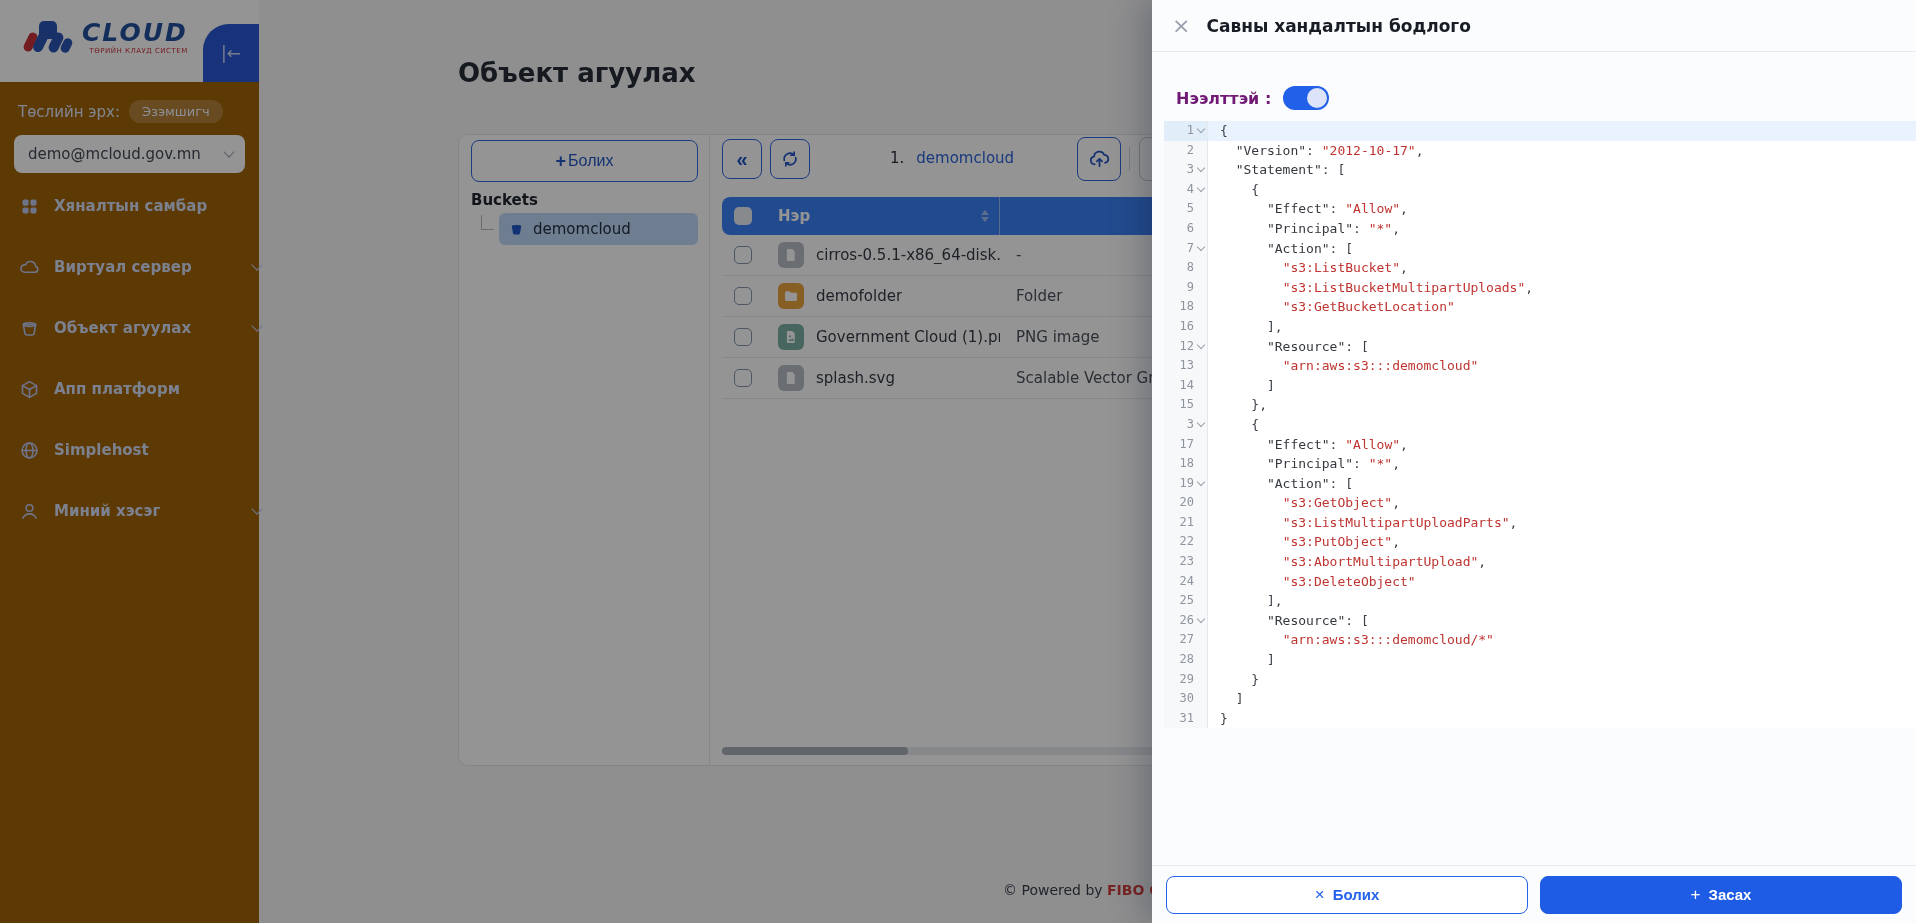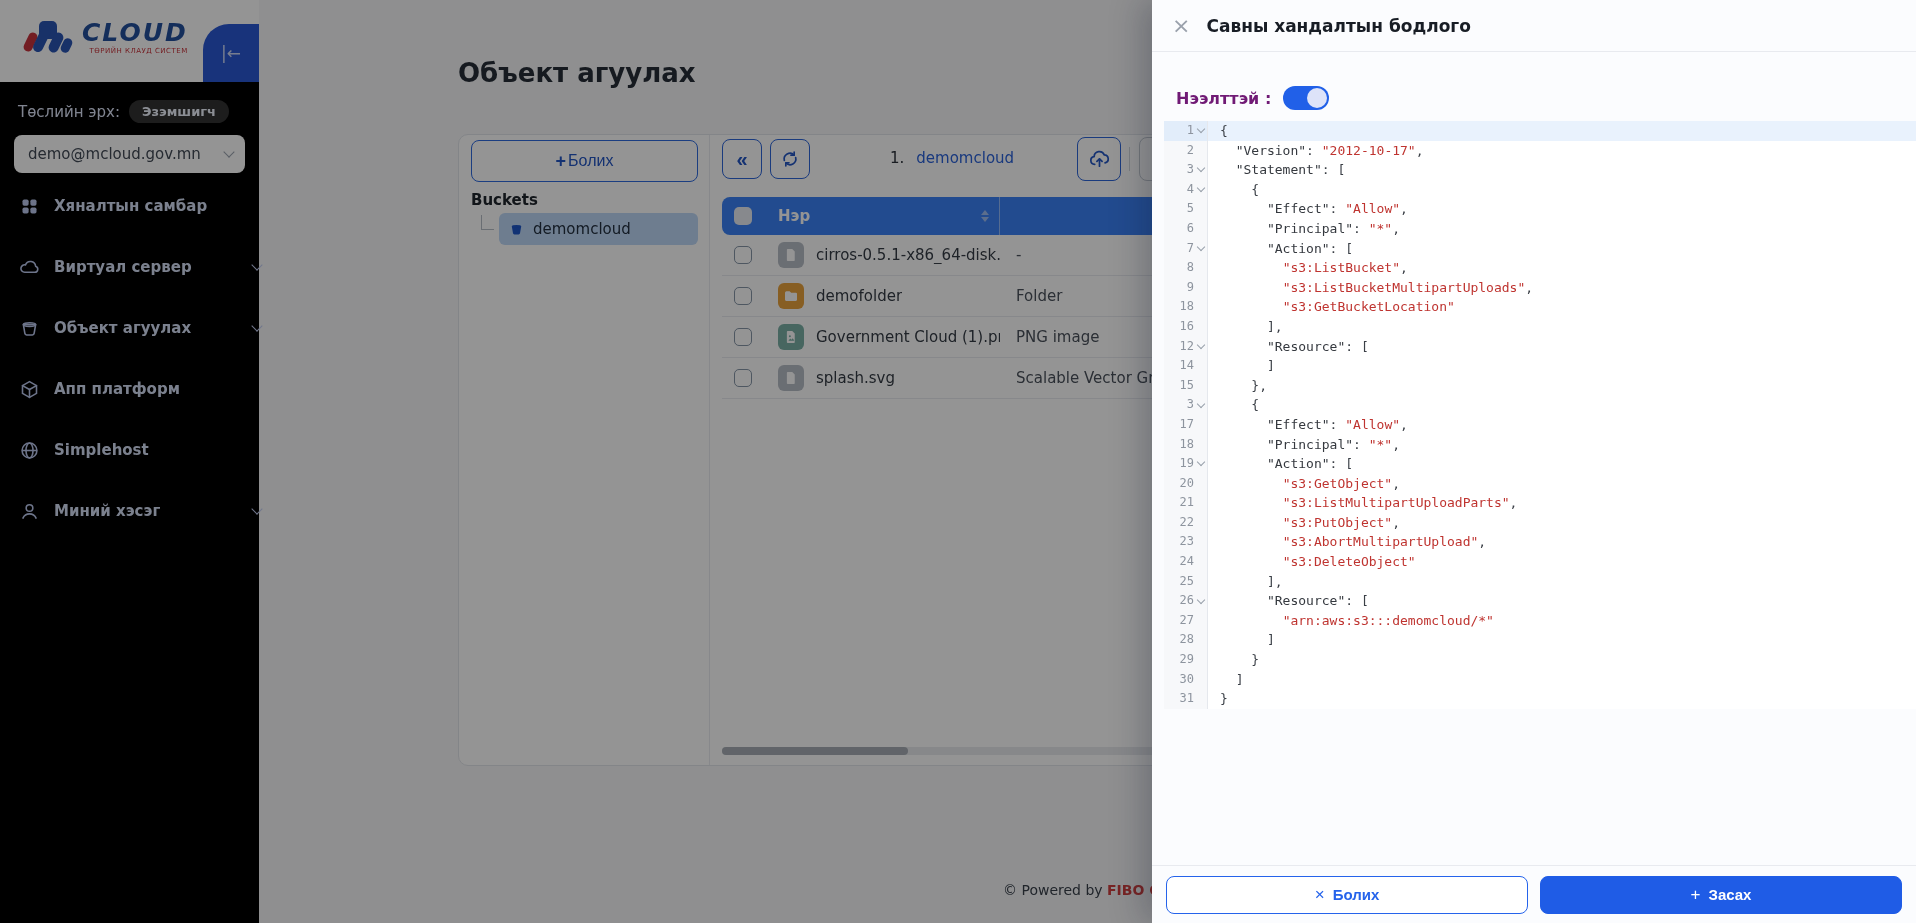--- a/index.html
+++ b/index.html
@@ -1,37 +1,37 @@
 <!DOCTYPE html>
 <html><head>
 <meta charset="utf-8">
 <style>
   * { margin:0; padding:0; box-sizing:border-box; }
   html,body { background:#555; }
   body { font-family:"DejaVu Sans","Liberation Sans",sans-serif; }
   .stage { position:relative; width:1916px; height:923px; overflow:hidden; background:#f6f7f9; }
 
   
-  .sidebar { position:absolute; left:0; top:0; width:259px; height:923px; background:#000000; z-index:10; }
+  .sidebar { position:absolute; left:0; top:0; width:259px; height:923px; background:#a16207; z-index:10; }
   .logo-area { position:absolute; left:0; top:0; width:259px; height:82px; background:#ffffff; }
   .logo-lockup { position:absolute; left:26px; top:20px; display:flex; align-items:center; gap:10px; }
   .logo-mark { position:relative; width:46px; height:34px; }
   .logo-mark span { position:absolute; border-radius:5px; }
   .mk-red { left:0; bottom:3px; width:9px; height:20px; background:#c6333d; transform:rotate(26deg); }
   .mk-b1 { left:11px; bottom:2px; width:10px; height:28px; background:#2a55b4; transform:rotate(26deg); }
   .mk-hump { left:13px; top:0; width:18px; height:18px; background:#2a55b4; border-radius:50%; }
   .mk-b2 { left:25px; bottom:2px; width:10px; height:21px; background:#2a55b4; transform:rotate(26deg); }
   .mk-b3 { left:36px; bottom:2px; width:9px; height:15px; background:#2a55b4; transform:rotate(26deg); }
   .logo-text { display:flex; flex-direction:column; }
   .logo-brand { font-size:25px; font-weight:800; font-style:italic; letter-spacing:2px; color:#24509e; line-height:26px; }
   .logo-tagline { font-size:7px; color:#c8323a; letter-spacing:.5px; text-align:right; margin-top:1px; }
   .collapse-btn { position:absolute; right:0; top:24px; width:56px; height:58px; background:#2a58d4; border-top-left-radius:26px; display:flex; align-items:center; justify-content:center; color:#cdd8f6; font-size:17px; cursor:pointer; }
   .role-row { position:absolute; left:18px; top:100px; display:flex; align-items:center; gap:9px; }
   .role-label { color:#dde4f8; font-size:15px; }
-  .role-badge { background:rgba(255,255,255,.20); color:#f0f4ff; font-size:13px; padding:4px 13px; border-radius:14px;font-weight:bold; }
+  .role-badge { background:rgba(255,255,255,.20); color:#f0f4ff; font-size:13px; padding:4px 13px; border-radius:14px; }
   .acct-select { position:absolute; left:14px; top:135px; width:231px; height:38px; background:#ffffff; border-radius:8px; display:flex; align-items:center; padding:0 12px 0 14px; cursor:pointer; }
   .acct-value { color:#424a56; font-size:15px; flex:1; white-space:nowrap; overflow:hidden; }
   .sel-chevron { width:8px; height:8px; border-right:1.6px solid #9aa2ae; border-bottom:1.6px solid #9aa2ae; transform:rotate(45deg); margin-top:-4px; }
   .menu { position:absolute; left:0; top:182px; width:279px; padding:0 18px; }
   .menu-item { height:48px; margin-bottom:13px; display:flex; align-items:center; gap:14px; cursor:pointer; border-radius:8px; }
   .mi-icon { width:22px; height:22px; color:#bcc9ee; flex:0 0 22px; display:flex; align-items:center; justify-content:center; }
   .mi-icon svg { width:21px; height:21px; }
   .mi-label { color:#d5def5; font-size:15px; font-weight:600; flex:1; white-space:nowrap; }
   .mi-chevron { width:8px; height:8px; border-right:1.7px solid #c2cdf0; border-bottom:1.7px solid #c2cdf0; transform:rotate(45deg); margin-top:-4px; }
 
@@ -468,20 +468,27 @@
           </div>
           <div class="code-line">
             <span class="gutter">
               <span class="lnum">12</span>
               <span class="fold has-fold"></span>
             </span>
             <span class="code">      <span class="tk-key">"Resource"</span>: [</span>
           </div>
           <div class="code-line">
             <span class="gutter">
+              <span class="lnum">13</span>
+              <span class="fold"></span>
+            </span>
+            <span class="code">        <span class="tk-str">"arn:aws:s3:::demomcloud"</span></span>
+          </div>
+          <div class="code-line">
+            <span class="gutter">
               <span class="lnum">14</span>
               <span class="fold"></span>
             </span>
             <span class="code">      ]</span>
           </div>
           <div class="code-line">
             <span class="gutter">
               <span class="lnum">15</span>
               <span class="fold"></span>
             </span>

